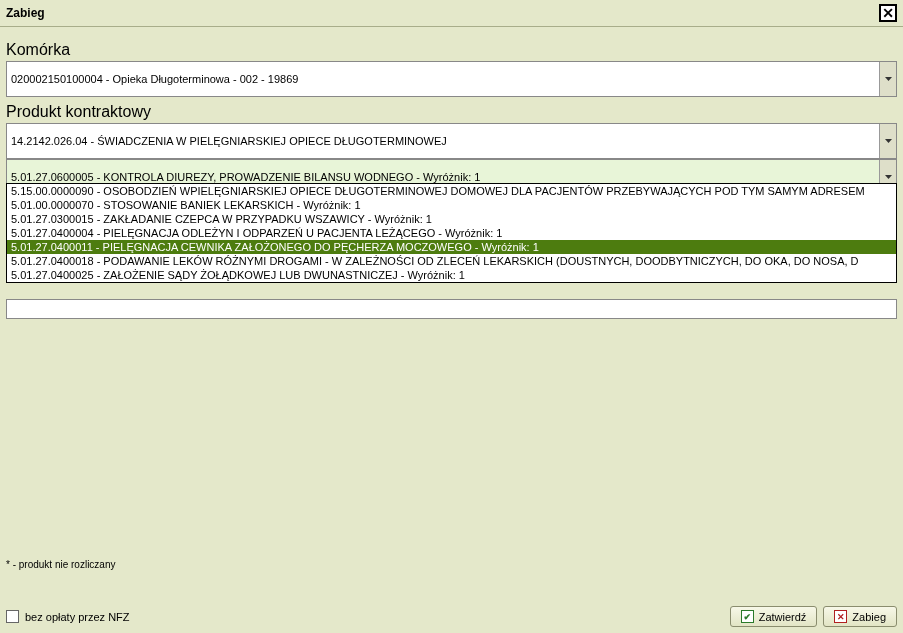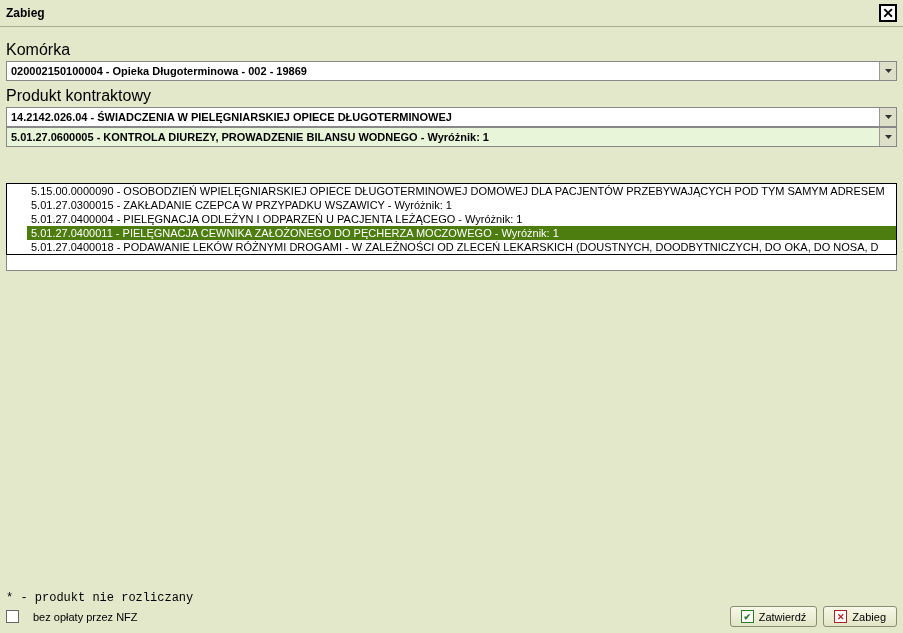--- a/index.html
+++ b/index.html
@@ -42,25 +42,24 @@
     .field-label {
       font-size: 16px;
       margin-bottom: 2px;
       margin-top: 6px;
     }
     .select {
       width: 100%;
       display: flex;
       background: #fcfde9;
       border: 1px solid #888;
-      height: 20px;
+      height: 36px;
       align-items: center;
       padding: 0 0 0 4px;
       position: relative;
-      font-weight: bold;
     }
     .select.white { background: #fff; }
     .select.green { background: #e8f5d8; }
     .select-text {
       flex: 1;
       white-space: nowrap;
       overflow: hidden;
     }
     .select-arrow {
       width: 17px; height: 100%;
@@ -93,33 +92,32 @@
       background: #fff;
       border: 1px solid #888;
       height: 20px;
     }
     .footer {
       position: absolute;
       left: 0; right: 0; bottom: 0;
       padding: 6px;
     }
     .footer-note {
-      font-size: 12px;
-      margin-bottom: 1px;
-      font-family: Liberation Mono, monospace;
+      font-size: 10px;
+      margin-bottom: 36px;
     }
     .footer-bar {
       display: flex;
       align-items: center;
       justify-content: space-between;
     }
     .checkbox-row {
       display: flex;
       align-items: center;
-      gap: 14px;
+      gap: 6px;
     }
     .checkbox {
       width: 13px; height: 13px;
       border: 1px solid #666;
       background: #fff;
     }
     .button-row {
       display: flex;
       gap: 6px;
     }
@@ -180,26 +178,28 @@
 
   <div class="select green">
     <span class="select-text">5.01.27.0600005 - KONTROLA DIUREZY, PROWADZENIE BILANSU WODNEGO - Wyróżnik: 1</span>
     <div class="select-arrow">
       <svg viewBox="0 0 7 4">
           <polygon points="0,0 7,0 3.5,4" fill="#333"></polygon>
         </svg>
     </div>
   </div>
 
-  <div class="dropdown-list" id="dropdown-list" style="top:183px;padding-left:20px;">
+  <div class="dropdown-list" id="dropdown-list" style="top:183px;">
       <div class="dropdown-item">5.15.00.0000090 - OSOBODZIEŃ WPIELĘGNIARSKIEJ OPIECE DŁUGOTERMINOWEJ DOMOWEJ DLA PACJENTÓW PRZEBYWAJĄCYCH POD TYM SAMYM ADRESEM</div>
+      <div class="dropdown-item">5.01.00.0000070 - STOSOWANIE BANIEK LEKARSKICH - Wyróżnik: 1</div>
       <div class="dropdown-item">5.01.27.0300015 - ZAKŁADANIE CZEPCA W PRZYPADKU WSZAWICY - Wyróżnik: 1</div>
       <div class="dropdown-item">5.01.27.0400004 - PIELĘGNACJA ODLEŻYN I ODPARZEŃ U PACJENTA LEŻĄCEGO - Wyróżnik: 1</div>
       <div class="dropdown-item selected">5.01.27.0400011 - PIELĘGNACJA CEWNIKA ZAŁOŻONEGO DO PĘCHERZA MOCZOWEGO - Wyróżnik: 1</div>
       <div class="dropdown-item">5.01.27.0400018 - PODAWANIE LEKÓW RÓŻNYMI DROGAMI - W ZALEŻNOŚCI OD ZLECEŃ LEKARSKICH (DOUSTNYCH, DOODBYTNICZYCH, DO OKA, DO NOSA, D</div>
+      <div class="dropdown-item">5.01.27.0400025 - ZAŁOŻENIE SĄDY ŻOŁĄDKOWEJ LUB DWUNASTNICZEJ - Wyróżnik: 1</div>
     </div>
 
   <div class="blank-box" style="margin-top:104px;"></div>
 
 </div>
 
 <div class="footer">
   <div class="footer-note">* - produkt nie rozliczany</div>
   <div class="footer-bar">
     <div class="checkbox-row">

